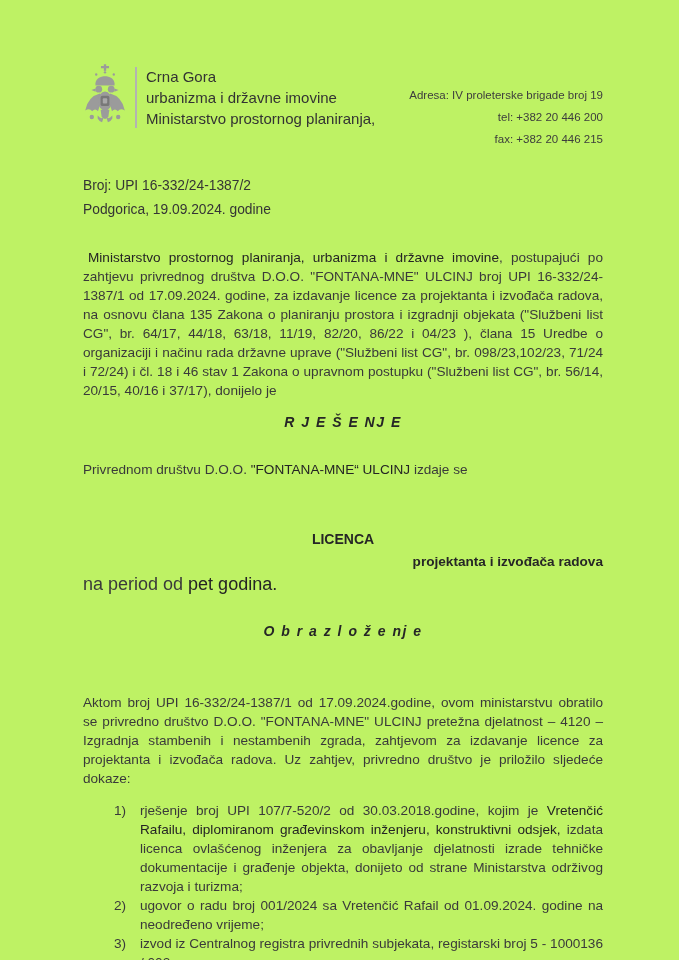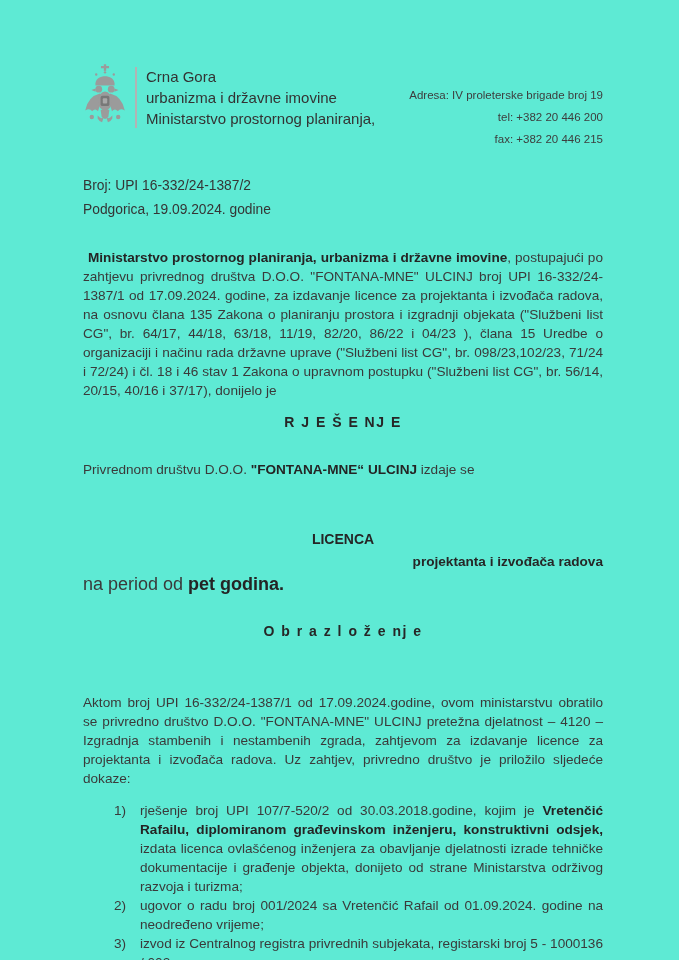--- a/index.html
+++ b/index.html
@@ -4,37 +4,37 @@
 <style>
   html,body{margin:0;padding:0;}
   body{
     width:679px;height:960px;background:#ffffff;
     font-family:"Liberation Sans","DejaVu Sans",sans-serif;
     color:#3a3a3a;
     -webkit-font-smoothing:antialiased;
   }
   .page{
     box-sizing:border-box;width:679px;height:960px;
-    padding:64px 76px 0 83px;position:relative;overflow:hidden;background:#5eead4;
+    padding:64px 76px 0 83px;position:relative;overflow:hidden;background:#bef264;
   }
   
   .header{display:flex;align-items:flex-start;}
   .brand{display:flex;}
   .logo{width:44px;height:68px;flex:none;}
   .vline{width:2px;background:#b3b3b3;height:61px;margin:3px 9px 0 8px;flex:none;}
   .org{font-size:15px;line-height:21px;color:#333;padding-top:2px;white-space:nowrap;}
   .contact{margin-left:auto;text-align:right;font-size:11.5px;line-height:22px;color:#3d3d3d;padding-top:20px;white-space:nowrap;}
   
   .ref{margin-top:28px;font-size:13.8px;color:#353535;}
   .ref .line2{margin-top:9px;}
   
   .para{font-size:13.6px;line-height:19px;text-align:justify;color:#3a3a3a;}
   .intro{margin-top:31px;text-indent:5px;}
-  .seg-b{font-weight:bold;color:#242424;}
-  .h-title{margin-top:12px;text-align:center;font-weight:bold;font-size:14px;letter-spacing:1.5px;color:#262626;}
+  .seg-b{font-weight:normal;color:#242424;}
+  .h-title{margin-top:12px;text-align:center;font-weight:bold;font-size:14px;letter-spacing:1.5px;color:#262626;font-style:italic;}
   .issue{margin-top:30px;font-size:13.6px;line-height:19px;text-align:left;}
   .licenca{margin-top:52px;text-align:center;font-weight:bold;font-size:14px;color:#262626;}
   .lic-sub{margin-top:7px;text-align:right;font-weight:bold;font-size:13.6px;color:#262626;}
   .period{margin-top:6px;font-size:18px;line-height:19px;text-align:left;}
   .obraz{margin-top:29px;}
   .aktom{margin-top:54px;text-indent:0;}
   .evlist{margin:1px 0 0 0;padding:0 0 0 31px;list-style:none;}
   .evlist li{display:flex;font-size:13.6px;line-height:19px;}
   .evlist .num{flex:none;width:26px;}
   .evlist .txt{flex:1;text-align:justify;}

